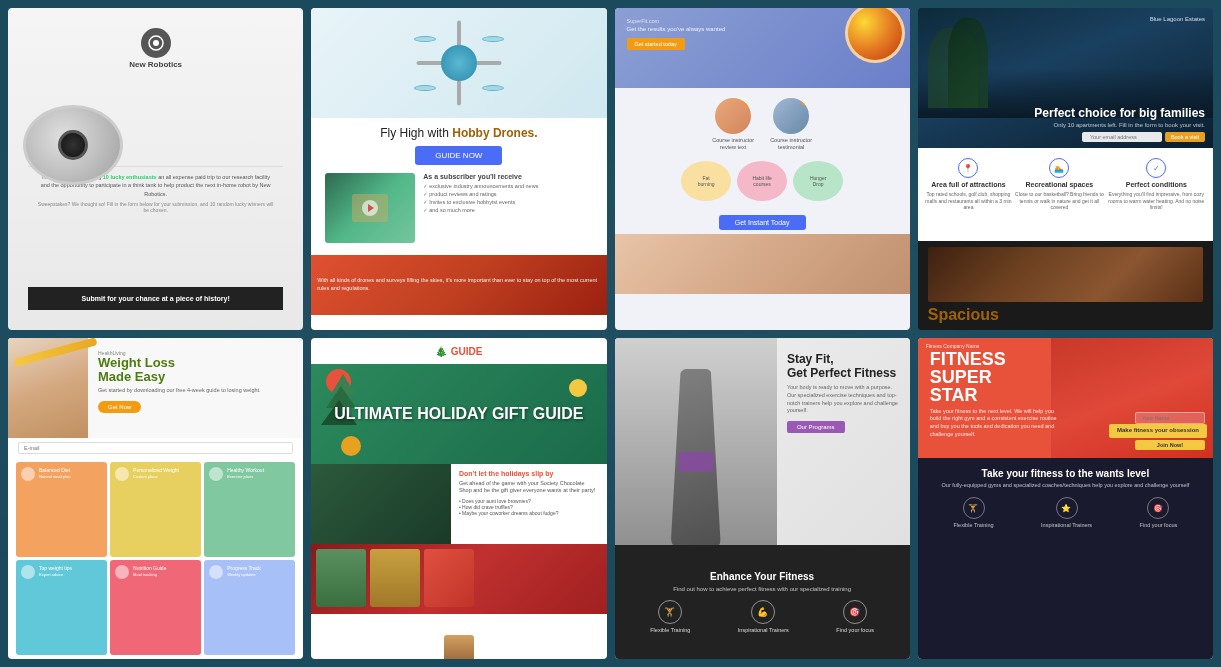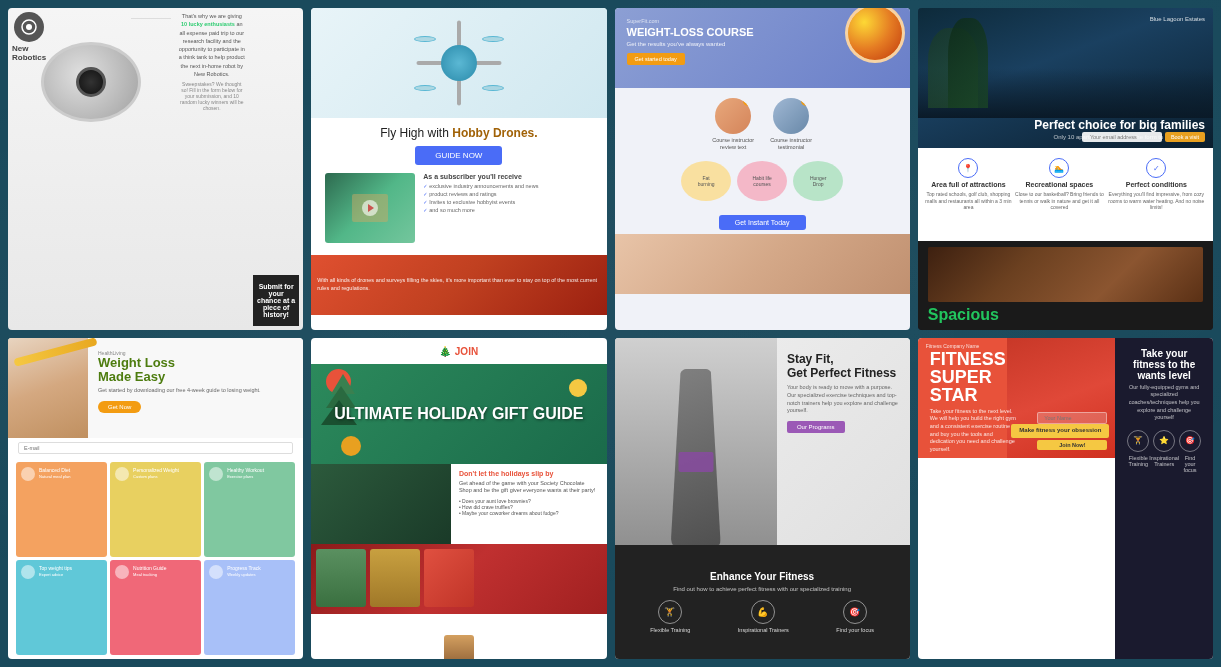--- a/index.html
+++ b/index.html
@@ -27,23 +27,23 @@
       overflow: hidden;
       position: relative;
       cursor: pointer;
       background: #fff;
     }
 
     
     .card-1 {
       background: linear-gradient(to bottom, #f5f5f5, #e8e8e8);
       display: flex;
-      flex-direction: row;
-      align-items: flex-start;
-      padding: 4px;
+      flex-direction: column;
+      align-items: center;
+      padding: 20px;
     }
     .card-1 .logo-area {
       display: flex;
       flex-direction: column;
       align-items: center;
       margin-bottom: 6px;
     }
     .card-1 .logo-circle {
       width: 30px;
       height: 30px;
@@ -424,21 +424,21 @@
     .card-4 .estate-label {
       position: absolute;
       top: 8px;
       right: 8px;
       font-size: 6px;
       color: rgba(255,255,255,0.8);
     }
     .card-4 .hero-text-overlay {
       position: absolute;
       right: 8px;
-      bottom: 8px;
+      bottom: 20px;
       color: white;
     }
     .card-4 .hero-title {
       font-size: 12px;
       font-weight: bold;
       text-align: right;
       line-height: 1.2;
     }
     .card-4 .hero-subtitle {
       font-size: 6px;
@@ -516,21 +516,21 @@
       height: 55px;
       background: linear-gradient(135deg, #3d1a00, #6b3010, #4a2000);
       border-radius: 2px;
       margin-bottom: 4px;
       position: relative;
       overflow: hidden;
     }
     .card-4 .spacious-title {
       font-size: 16px;
       font-weight: bold;
-      color: #22c55e;
+      color: #a16207;
     }
 
     
     .card-5 {
       background: white;
       display: flex;
       flex-direction: column;
     }
     .card-5 .hero {
       display: flex;
@@ -781,21 +781,21 @@
     .card-7 .feat-label {
       font-size: 5.5px;
       color: rgba(255,255,255,0.8);
       text-align: center;
     }
 
     
     .card-8 {
       background: white;
       display: flex;
-      flex-direction: row;
+      flex-direction: column;
     }
     .card-8 .hero {
       background: #e8523a;
       padding: 12px;
       position: relative;
       height: 120px;
       overflow: hidden;
     }
     .card-8 .hero-title {
       font-size: 18px;
@@ -973,21 +973,20 @@
     <div class="bottom-img">
       <div style="position:absolute; inset:0; background: linear-gradient(135deg, #e05030, #c04020, #9b2010); display:flex; align-items:center; padding:6px;">
         <div style="font-size:5.5px; color:rgba(255,255,255,0.9); line-height:1.4;">With all kinds of drones and surveys filling the skies, it's more important than ever to stay on top of the most current rules and regulations.</div>
       </div>
     </div>
   </div>
 
   <div class="card card-3">
     <div class="hero-banner">
       <div class="site-label">SuperFit.com</div>
-      <div class="hero-title">WEIGHT-LOSS COURSE</div>
       <div class="hero-subtitle">Get the results you've always wanted</div>
       <button class="hero-cta">Get started today</button>
       <div class="food-img">
         <div class="food-inner"></div>
       </div>
     </div>
     <div class="instructors">
       <div class="instructor">
         <div class="avatar-circle avatar-f">
           <div class="quote-badge">"</div>
@@ -1103,21 +1102,21 @@
       </div>
       <div class="color-card c6">
         <div class="color-card-icon"></div>
         <div class="color-card-text">Progress Track<br><span style="font-size:4px;">Weekly updates</span></div>
       </div>
     </div>
   </div>
 
   <div class="card card-6">
     <div class="header">
-      <div class="logo">🎄 JOIN</div>
+      <div class="logo">🎄 GUIDE</div>
     </div>
     <div class="hero-banner">
       <div class="ornament orn1"></div>
       <div class="ornament orn2"></div>
       <div class="ornament orn3"></div>
 
       <div style="position:absolute; left:20px; top:10px; width:0; height:0; border-left:12px solid transparent; border-right:12px solid transparent; border-bottom:20px solid #3a8050;"></div>
       <div style="position:absolute; left:15px; top:22px; width:0; height:0; border-left:15px solid transparent; border-right:15px solid transparent; border-bottom:22px solid #2a6a40;"></div>
       <div style="position:absolute; left:10px; top:36px; width:0; height:0; border-left:18px solid transparent; border-right:18px solid transparent; border-bottom:25px solid #1a5030;"></div>
       <div class="banner-title">ULTIMATE

